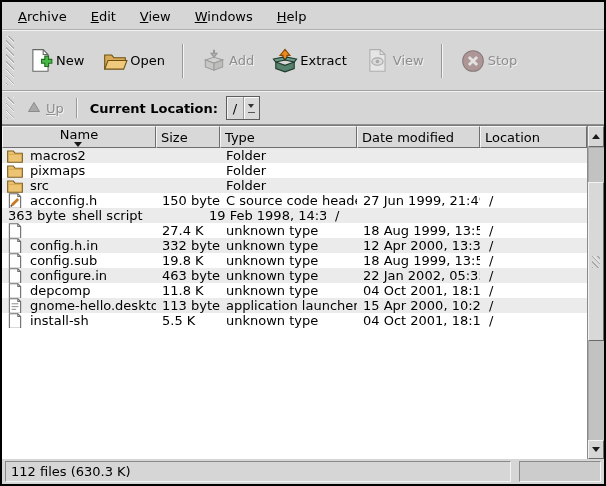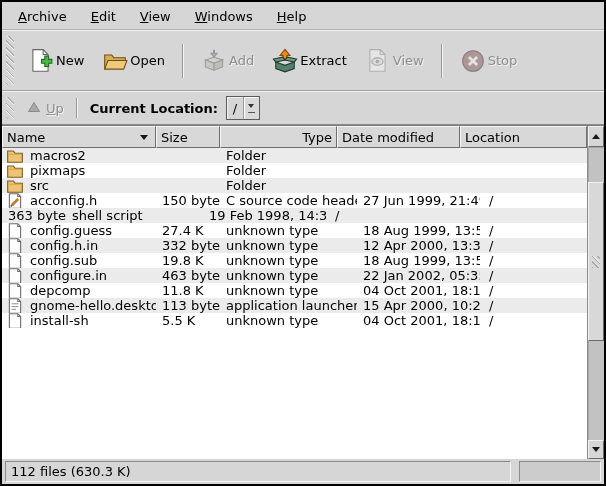--- a/index.html
+++ b/index.html
@@ -45,23 +45,23 @@
   .combo-arrow .bar{width:7px;height:1px;background:#555;margin-top:2px;}
 
   
   .content{flex:1;display:flex;min-height:0;border-top:1px solid #7a7a7a;}
   .table{flex:1;min-width:0;display:flex;flex-direction:column;background:#fff;overflow:hidden;}
   .thead{flex:0 0 22px;display:flex;}
   .th{box-sizing:border-box;background:#d8d8d8;display:flex;align-items:center;padding:0 4px;
     border-top:1px solid #f6f6f6;border-left:1px solid #f6f6f6;
     border-right:1px solid #6e6e6e;border-bottom:1px solid #6e6e6e;
     overflow:hidden;white-space:nowrap;}
-  .w-name{width:154px;justify-content:space-between;}
+  .w-name{width:154px;justify-content:center;flex-direction:column;}
   .w-size{width:64px;}
-  .w-type{width:117px;justify-content:flex-end;}
+  .w-type{width:137px;}
   .w-date{width:123px;}
   .w-loc{flex:1;}
   .sort-arrow{width:0;height:0;border-left:4.5px solid transparent;border-right:4.5px solid transparent;
     border-top:5.5px solid #181818;margin-right:3px;}
 
   .tbody{flex:1;overflow:hidden;}
   .row{height:15px;display:flex;background:#fff;}
   .row.alt{background:#ebebeb;}
   .cell{box-sizing:border-box;overflow:hidden;white-space:nowrap;}
   .c-name{width:154px;display:flex;align-items:center;gap:6px;padding-left:4px;}
@@ -287,21 +287,20 @@
     <div class="cell c-loc">/</div>
   </div>
           <div class="row">
     <div class="cell c-name">
       <span class="icon16">
                 <svg width="18" height="18" viewBox="0 0 16 16">
                   <path d="M3 1.5 H10.5 L13 4 V14.5 H3 Z" fill="#fefefe" stroke="#6e6e6e"></path>
                   <path d="M10.5 1.5 V4 H13" fill="none" stroke="#6e6e6e"></path>
                 </svg>
               </span>
-      <span>config.guess</span>
     </div>
     <div class="cell c-size">27.4 K</div>
     <div class="cell c-type">unknown type</div>
     <div class="cell c-date">18 Aug 1999, 13:53</div>
     <div class="cell c-loc">/</div>
   </div>
           <div class="row alt">
     <div class="cell c-name">
       <span class="icon16">
                 <svg width="18" height="18" viewBox="0 0 16 16">

